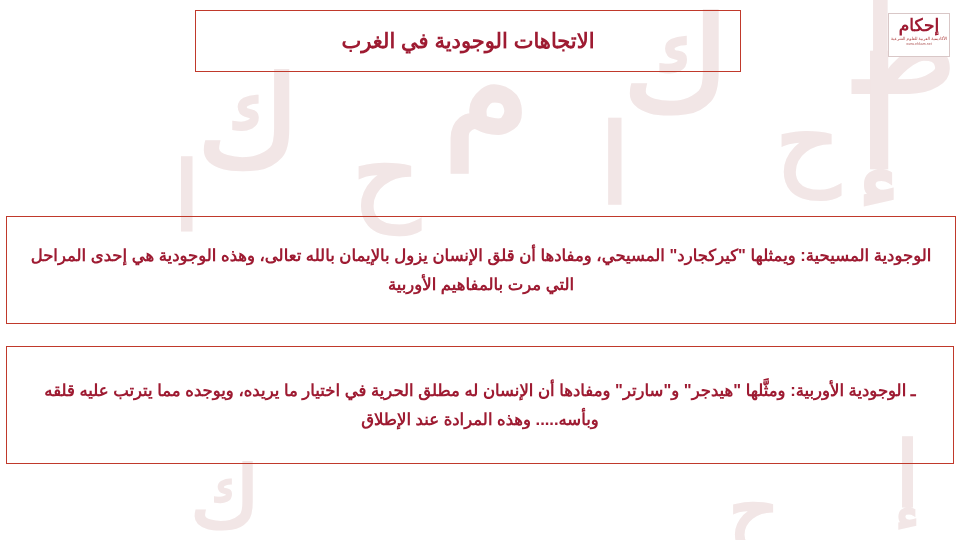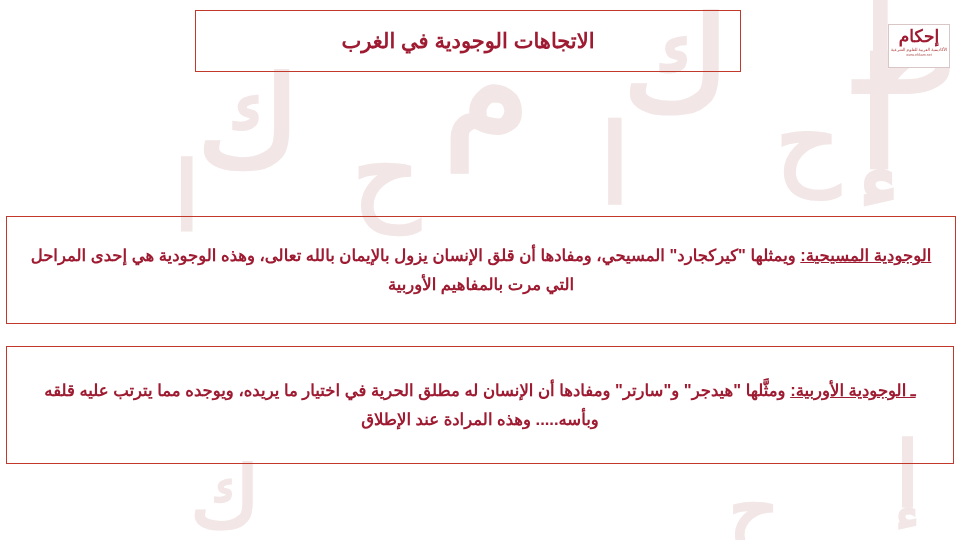--- a/index.html
+++ b/index.html
@@ -26,21 +26,21 @@
     position: absolute;
     color: #f2e6e6;
     font-weight: bold;
     line-height: 1;
     user-select: none;
   }
 
   
   .logo {
     position: absolute;
-    top: 24px;
+    top: 13px;
     left: 888px;
     width: 62px;
     height: 44px;
     border: 1px solid #d9c7c7;
     background: #ffffff;
     box-sizing: border-box;
     text-align: center;
     padding-top: 3px;
   }
   .logo .logo-mark {
@@ -114,21 +114,20 @@
   }
   .para {
     direction: rtl;
     text-align: center;
     color: #9e1b32;
     font-size: 16.5px;
     font-weight: bold;
     line-height: 1.75;
   }
   .para .lead {
-    text-decoration: underline;
   }
 </style>
 </head>
 <body>
 
 <div class="bg-pattern">
   <span class="glyph" style="top:-10px;  right:4px;   font-size:120px;">ط</span>
   <span class="glyph" style="top:40px;   right:60px;  font-size:150px;">إ</span>
   <span class="glyph" style="top:90px;   right:120px; font-size:100px;">ح</span>
   <span class="glyph" style="top:0px;    right:230px; font-size:130px;">ك</span>

